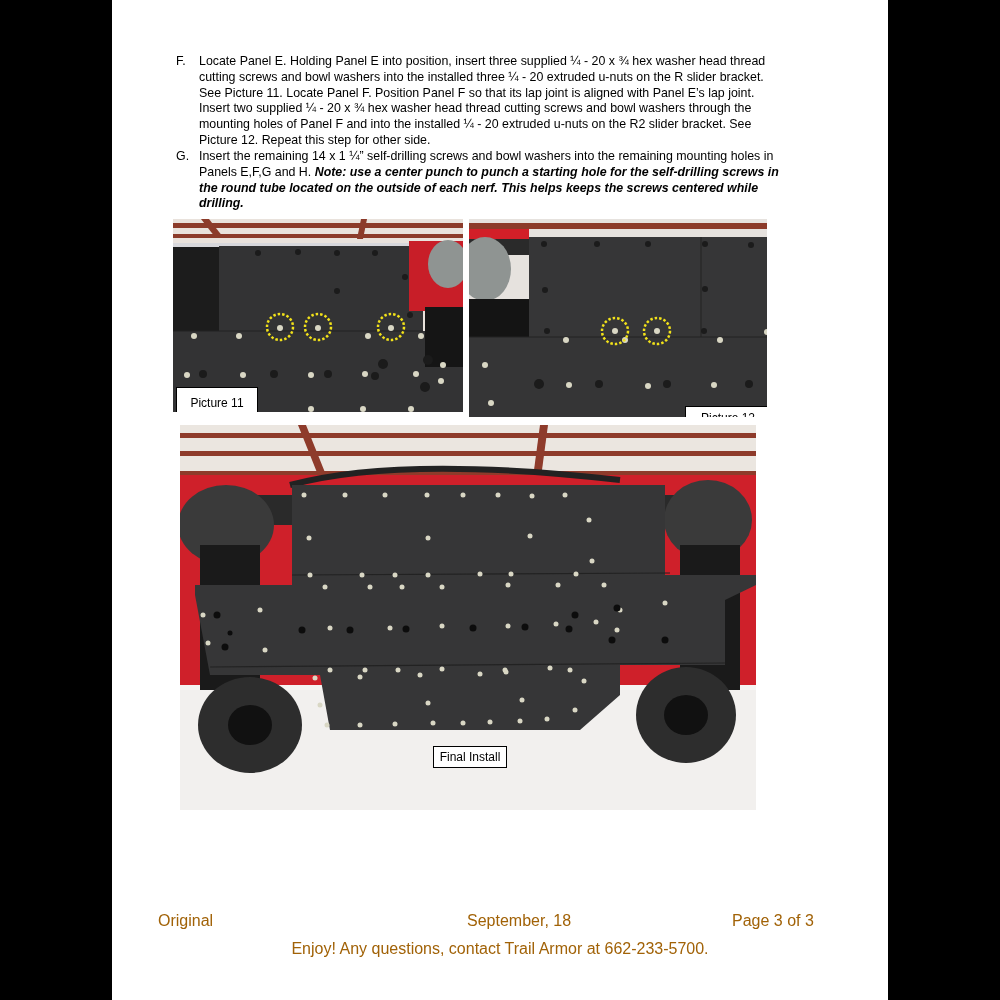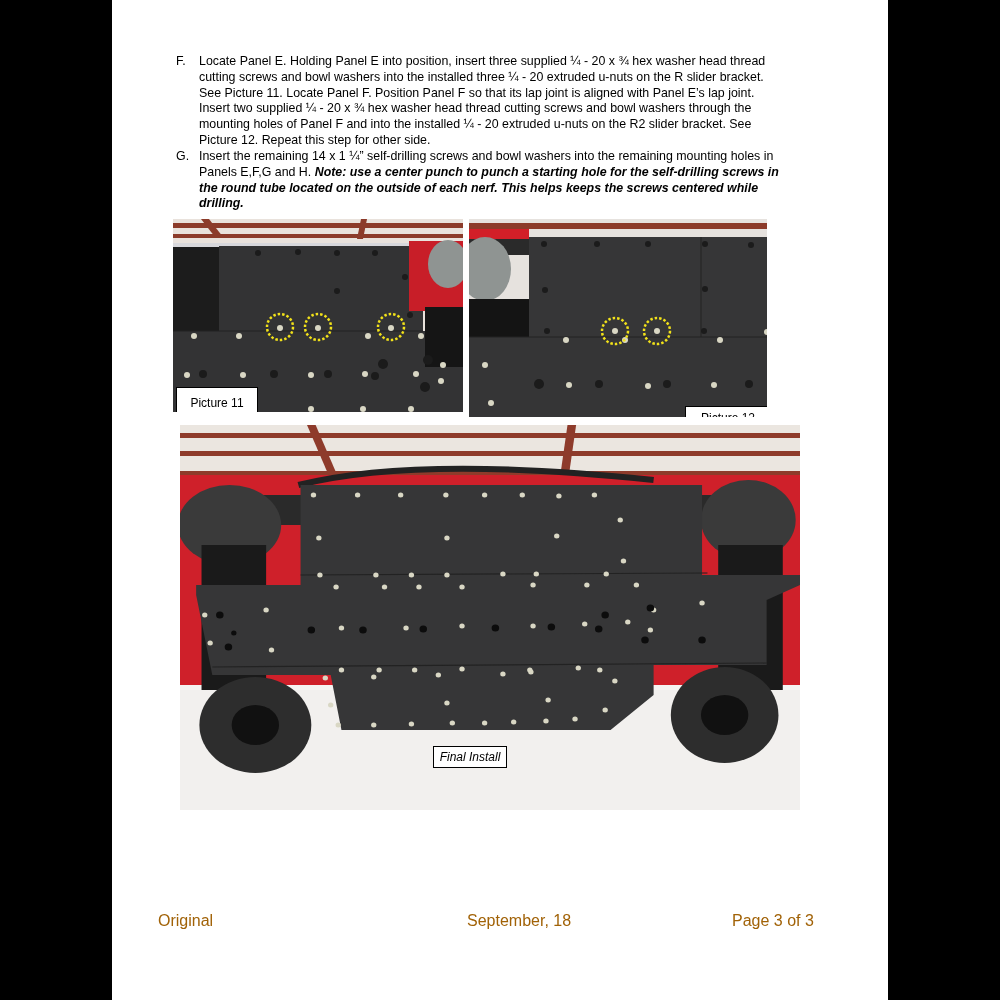--- a/index.html
+++ b/index.html
@@ -130,21 +130,21 @@
           <circle cx="22" cy="184" r="3"></circle>
         </g>
       <g fill="none" stroke="#f2e21a" stroke-width="2.5" stroke-dasharray="2.5 2">
         <circle cx="146" cy="112" r="13"></circle>
           <circle cx="188" cy="112" r="13"></circle>
       </g>
     </svg>
     <div class="caption" style="left:216px; top:187px; width:86px; height:24px;">Picture 12</div>
   </div>
 
-  <div class="photo" style="left:68px; top:425px; width:620px; height:385px;font-style:italic;">
+  <div class="photo" style="left:68px; top:425px; width:576px; height:385px;">
     <svg viewBox="0 0 576 385" preserveAspectRatio="none">
       <rect width="576" height="385" fill="#f6f4f2"></rect>
       <rect width="576" height="60" fill="#ebe6e0"></rect>
       <g fill="#8e3b2b">
         <rect x="0" y="8" width="576" height="5"></rect>
         <rect x="0" y="26" width="576" height="5"></rect>
         <rect x="0" y="46" width="576" height="5"></rect>
         <polygon points="118,0 126,0 150,60 142,60"></polygon>
         <polygon points="360,0 368,0 360,60 352,60"></polygon>
       </g>
@@ -245,13 +245,14 @@
           <circle cx="485" cy="215" r="3.5"></circle>
           <circle cx="50" cy="208" r="2.5"></circle>
       </g>
     </svg>
     <div class="caption" style="left:253px; top:321px; width:74px; height:22px;">Final Install</div>
   </div>
 
   <div class="footer" style="left:46px; top:912px;">Original</div>
   <div class="footer" style="left:307px; top:912px;margin-left:48px;">September, 18</div>
   <div class="footer" style="left:620px; top:912px;">Page 3 of 3</div>
+  <div class="footer" style="left:0; width:776px; text-align:center; top:940px;">Enjoy!  Any questions, contact Trail Armor at 662-233-5700.</div>
 </div>
 
 </body></html>

